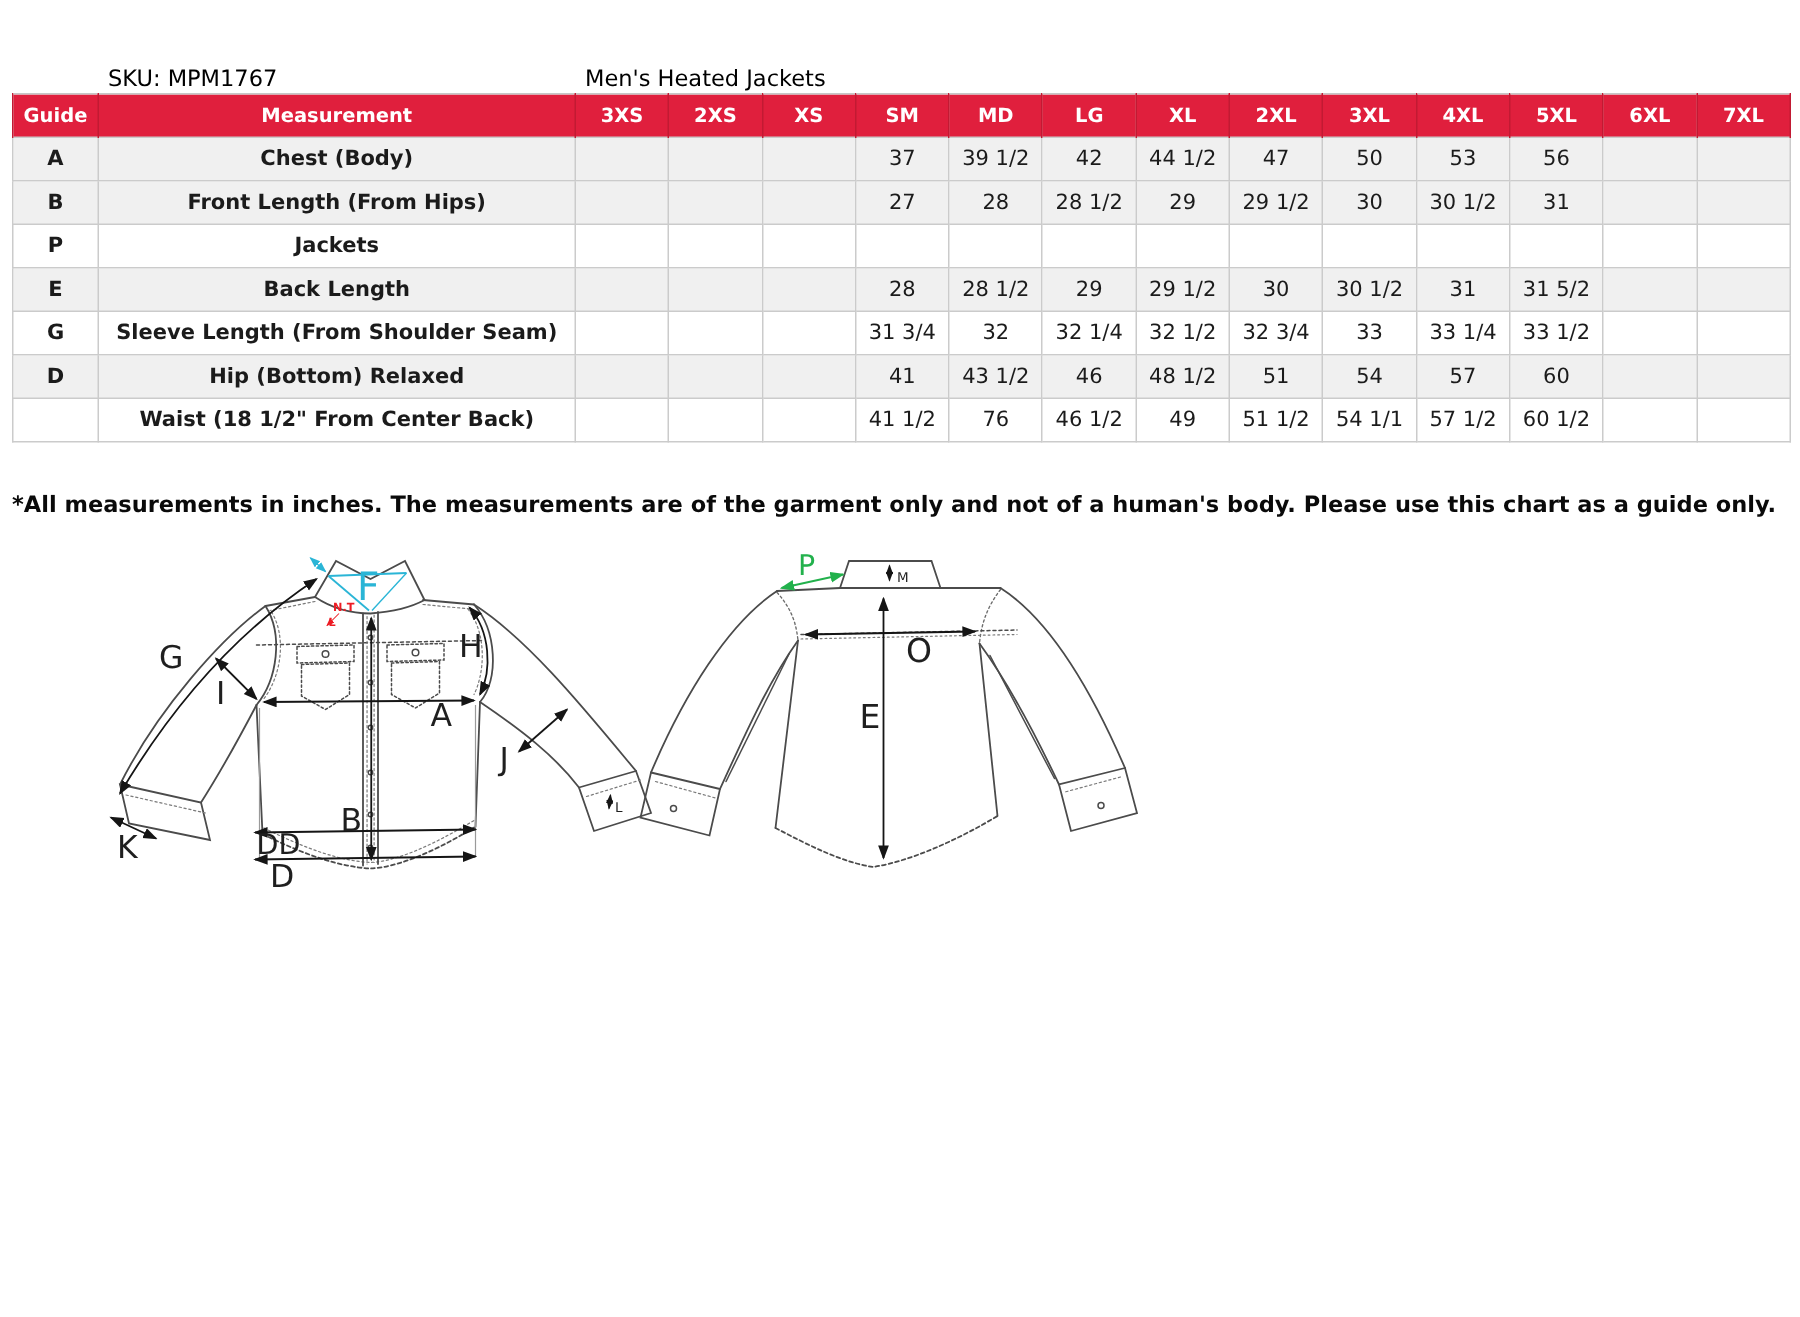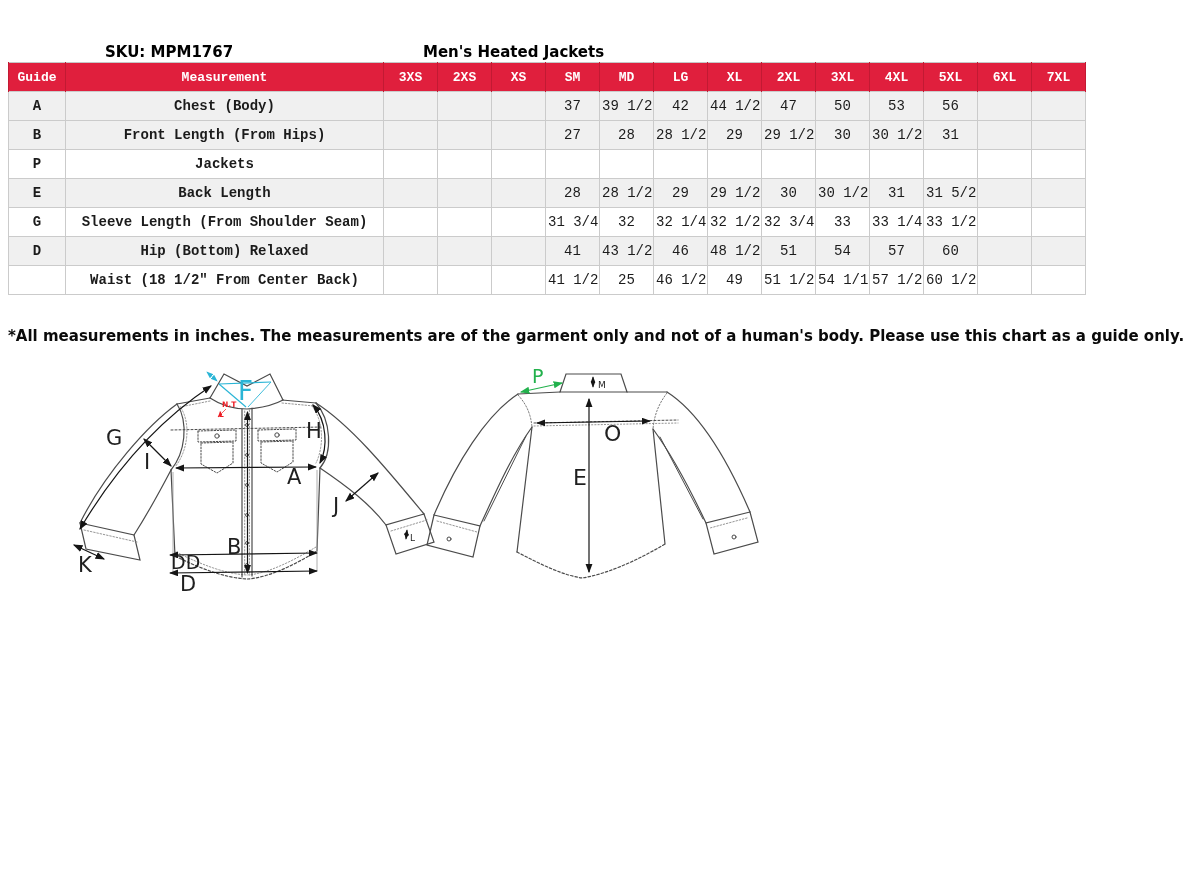--- a/index.html
+++ b/index.html
@@ -2,29 +2,28 @@
 <html><head>
 <meta charset="utf-8">
 <style>
   html,body{margin:0;padding:0;}
   body{
     width:1200px;height:878px;position:relative;background:#ffffff;
     font-family:"DejaVu Sans","Liberation Sans",sans-serif;color:#1b1b1b;
     overflow:hidden;
   }
   .abs{position:absolute;}
-  .toplabel{font-size:15px;font-weight:bold;color:#000;white-space:nowrap;margin-left:33px;}
+  .toplabel{font-size:15px;font-weight:normal;color:#000;white-space:nowrap;}
   #sku{left:72px;top:43px;}
   #title{left:390px;top:43px;}
 
   table.size-chart{
-    position:absolute;left:8px;top:62px;width:1078px;
+    position:absolute;left:8px;top:62px;width:1186px;
     border-collapse:collapse;table-layout:fixed;
     border:1px solid #c6c6c6;
-    font-family:Liberation Mono, monospace;
   }
   table.size-chart th{
     height:28px;background:#e01f3d;color:#ffffff;
     font-size:13px;font-weight:bold;text-align:center;padding:0;
     border-right:1px solid #c21a33;border-left:1px solid #c21a33;
   }
   table.size-chart td{
     height:28px;border:1px solid #cbcbcb;background:#ffffff;
     font-size:14px;text-align:center;padding:0 2px;white-space:nowrap;
     overflow:hidden;
@@ -184,21 +183,21 @@
         <td></td>
         <td></td>
       </tr>
       <tr>
         <td class="guide"></td>
         <td class="measure">Waist (18 1/2" From Center Back)</td>
         <td></td>
         <td></td>
         <td></td>
         <td>41 1/2</td>
-        <td>25</td>
+        <td>76</td>
         <td>46 1/2</td>
         <td>49</td>
         <td>51 1/2</td>
         <td>54 1/1</td>
         <td>57 1/2</td>
         <td>60 1/2</td>
         <td></td>
         <td></td>
       </tr>
     </tbody>

